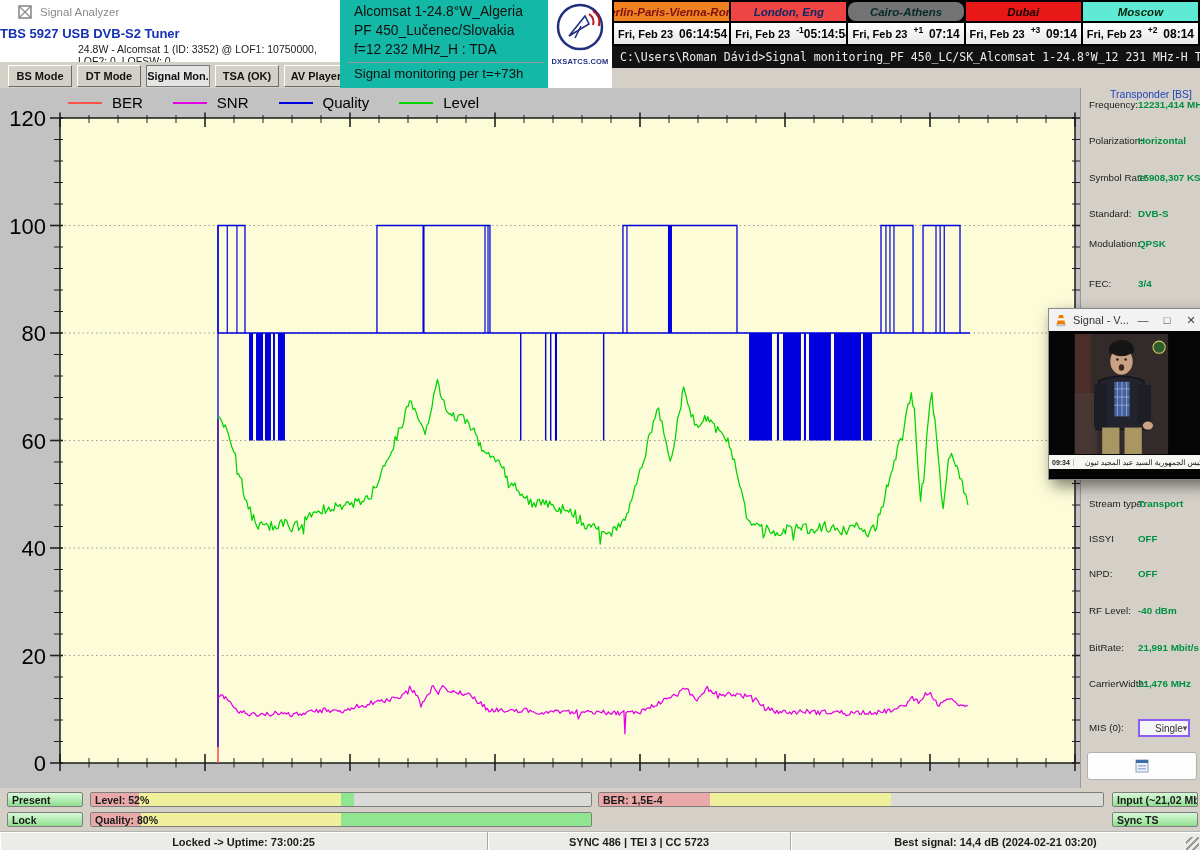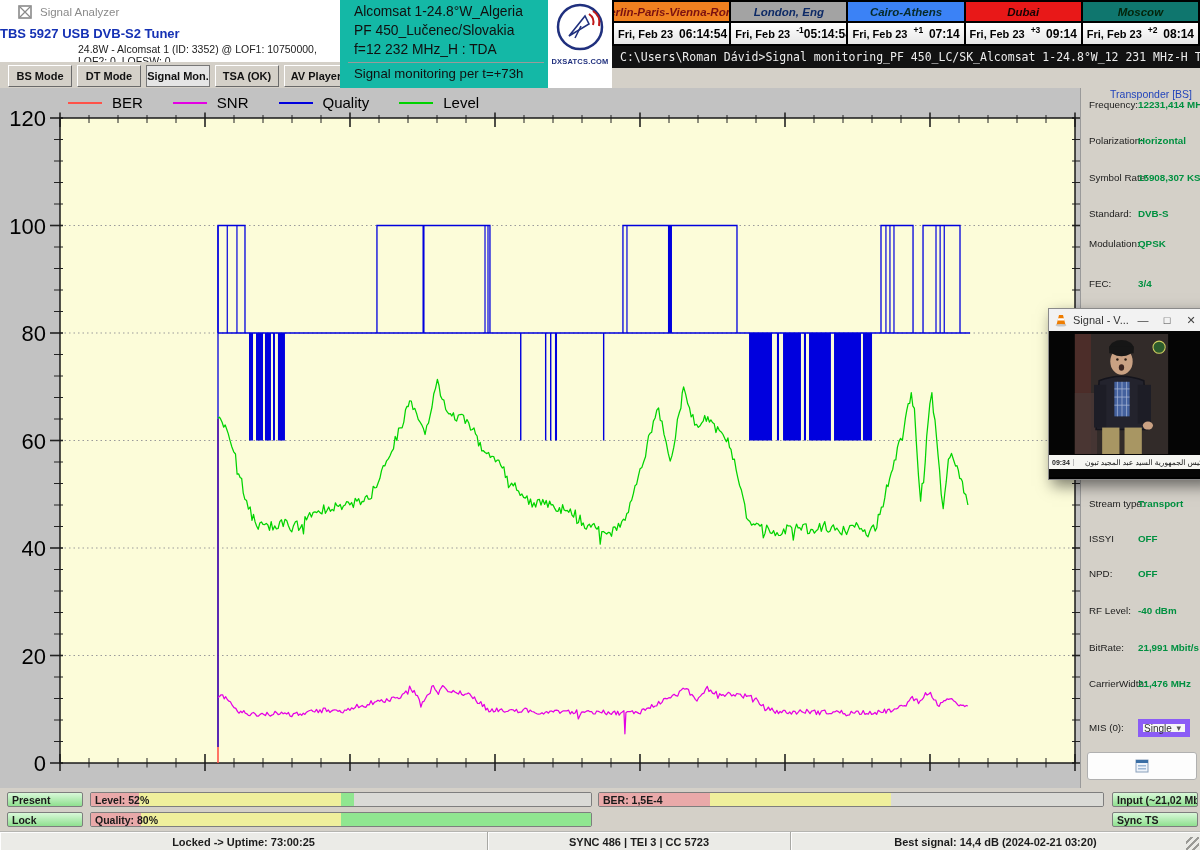--- a/index.html
+++ b/index.html
@@ -44,22 +44,22 @@
   .legend{position:absolute;left:68px;top:6px;display:flex;align-items:center;gap:30px;z-index:3;}
   .legend .item{display:flex;align-items:center;gap:10px;font-size:15px;color:#000;}
   .legend .swatch{width:34px;height:0;border-top:2px solid;}
   
   .sidebar{position:absolute;left:1080px;top:88px;width:120px;height:700px;background:#d4d0c8;
            border-left:1px solid #9a9a9a;box-sizing:border-box;}
   .sp-title{position:absolute;top:0;right:8px;font-size:10.5px;color:#2244bb;}
   .sp-row{position:absolute;left:0;width:120px;height:14px;}
   .sp-label{position:absolute;left:8px;top:0;font-size:9.8px;color:#1c1c1c;}
   .sp-value{position:absolute;left:57px;top:0;font-size:9.8px;font-weight:bold;color:#009040;white-space:nowrap;}
-  .combo{position:absolute;left:57px;top:-3px;width:52px;height:18px;background:#f6f6f6;border:5px solid #8b5cf6;
-         font-size:10px;color:#333;display:flex;align-items:center;padding-left:1px;box-sizing:border-box;cursor:default;}
+  .combo{position:absolute;left:57px;top:-3px;width:52px;height:18px;background:#f6f6f6;border:2px solid #8b5cf6;
+         font-size:10px;color:#333;display:flex;align-items:center;padding-left:15px;box-sizing:border-box;cursor:default;}
   .combo .chev{margin-left:auto;margin-right:4px;font-size:9px;color:#555;}
   .sp-button{position:absolute;left:6px;top:664px;width:108px;height:26px;background:#fdfdfd;border:1px solid #b0b0b0;
              border-radius:3px;display:flex;align-items:center;justify-content:center;cursor:pointer;}
   
   .bars{position:absolute;left:0;top:788px;width:1200px;height:43px;background:#d4d0c8;}
   .bar{position:absolute;height:15px;border:1px solid #7e7e7e;border-radius:2px;box-sizing:border-box;
        overflow:hidden;background:#dadad6;}
   .bar .fill{position:absolute;top:0;bottom:0;left:0;}
   .bar .lbl{position:absolute;left:4px;top:1px;font-size:10.5px;font-weight:bold;color:#1a1a1a;white-space:nowrap;z-index:2;}
   .bar.green{background:linear-gradient(#d9f8d9,#8fe08f);}
@@ -135,45 +135,45 @@
   <div class="clocks" id="clocks">
       <div class="clock">
         <div class="clock-head" style="background: rgb(240, 128, 32); color: rgb(123, 16, 16);">Berlin-Paris-Vienna-Roma</div>
         <div class="clock-body">
           <span class="clock-date">Fri, Feb 23</span>
           <span class="clock-off"></span>
           <span class="clock-time">06:14:54</span>
         </div>
       </div>
       <div class="clock">
-        <div class="clock-head" style="background: #a3a3a3; color: rgb(13, 42, 102); text-align: center;">London, Eng</div>
+        <div class="clock-head" style="background: #ef4444; color: rgb(13, 42, 102); text-align: center;">London, Eng</div>
         <div class="clock-body">
           <span class="clock-date">Fri, Feb 23</span>
           <span class="clock-off">-1</span>
           <span class="clock-time">05:14:54</span>
         </div>
       </div>
       <div class="clock">
-        <div class="clock-head" style="background: #3b82f6; color: rgb(6, 42, 40);">Cairo-Athens</div>
+        <div class="clock-head" style="background: #737373; color: rgb(6, 42, 40); border-radius: 8px;">Cairo-Athens</div>
         <div class="clock-body">
           <span class="clock-date">Fri, Feb 23</span>
           <span class="clock-off">+1</span>
           <span class="clock-time">07:14</span>
         </div>
       </div>
       <div class="clock">
         <div class="clock-head" style="background: rgb(232, 24, 24); color: rgb(22, 4, 4);">Dubai</div>
         <div class="clock-body">
           <span class="clock-date">Fri, Feb 23</span>
           <span class="clock-off">+3</span>
           <span class="clock-time">09:14</span>
         </div>
       </div>
       <div class="clock">
-        <div class="clock-head" style="background: #0f766e; color: rgb(4, 36, 10);">Moscow</div>
+        <div class="clock-head" style="background: #5eead4; color: rgb(4, 36, 10);">Moscow</div>
         <div class="clock-body">
           <span class="clock-date">Fri, Feb 23</span>
           <span class="clock-off">+2</span>
           <span class="clock-time">08:14</span>
         </div>
       </div>
     </div>
 
   <div class="console">
     <span>C:\Users\Roman Dávid&gt;Signal monitoring_PF 450_LC/SK_Alcomsat 1-24.8°W_12 231 MHz-H TDA_20.2.2024+</span>

